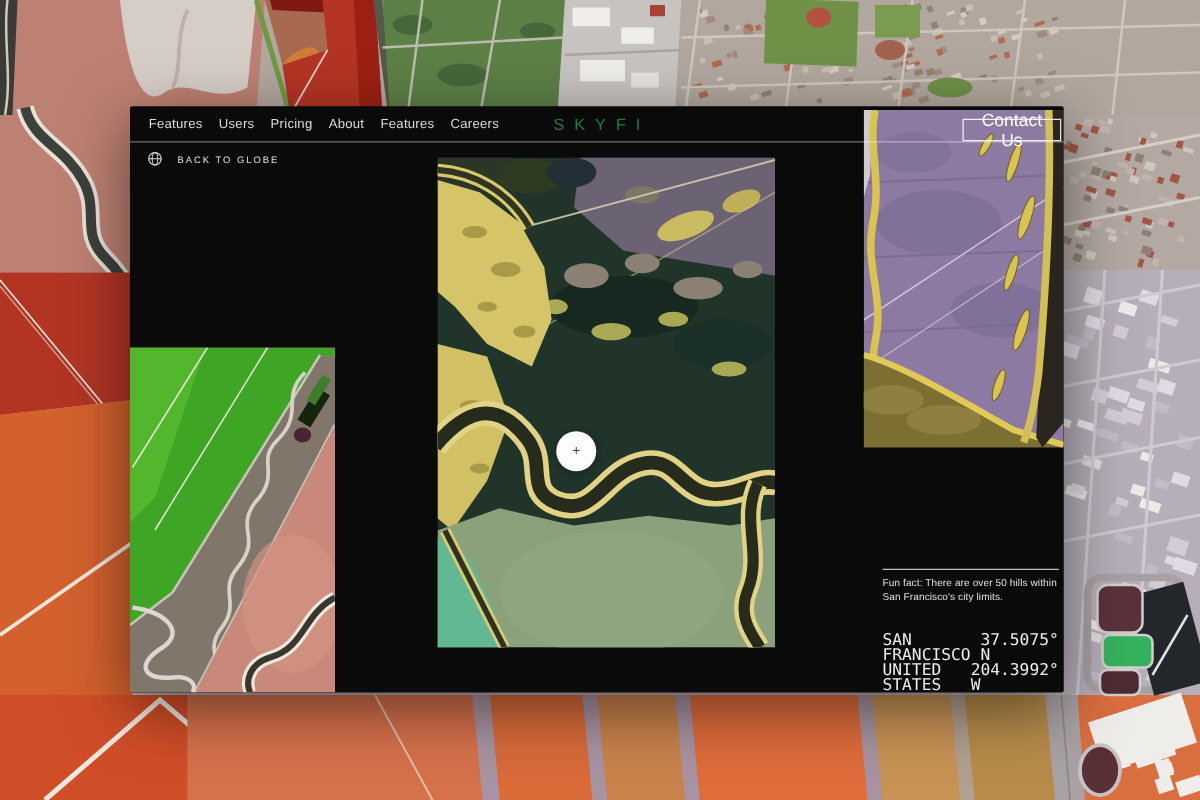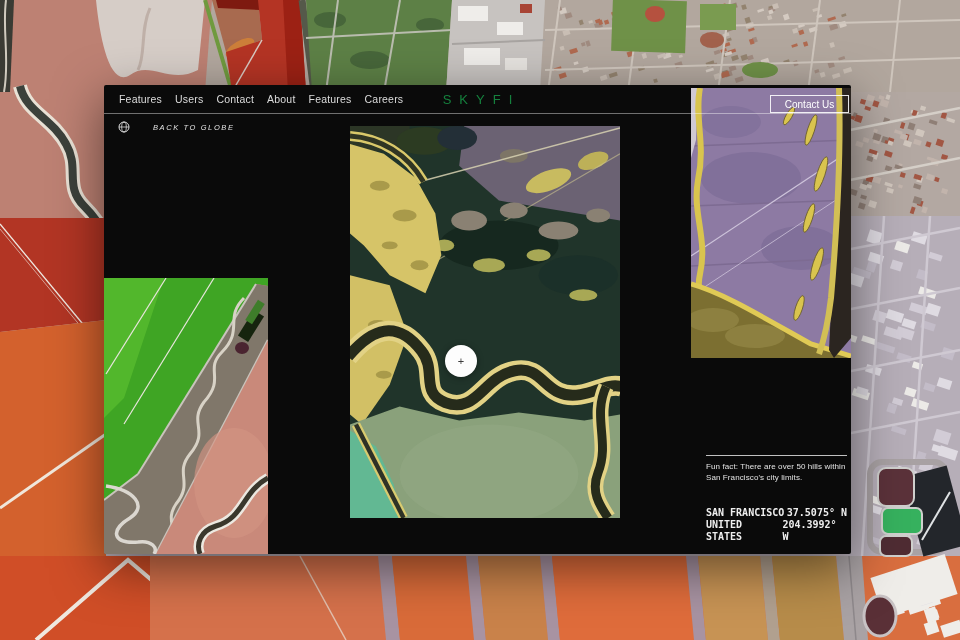--- a/index.html
+++ b/index.html
@@ -33,25 +33,25 @@
     text-indent:8px;pointer-events:none;
   }
   .nav-sep{
     position:absolute;left:0;top:28px;width:100%;height:1px;
     background:rgba(255,255,255,.42);z-index:5;
   }
   .contact-btn{
     position:absolute;left:666px;top:10px;width:79px;height:18px;z-index:6;
     border:1px solid rgba(255,255,255,.88);box-sizing:border-box;
     display:flex;align-items:center;justify-content:center;
-    color:#ffffff;font-size:10px;background:transparent;cursor:pointer;
+    color:#ffffff;font-size:14px;background:transparent;cursor:pointer;
   }
   .back-link{
     position:absolute;left:14px;top:36px;z-index:4;
-    display:flex;align-items:center;gap:23px;cursor:pointer;font-style:italic;
+    display:flex;align-items:center;gap:12px;cursor:pointer;
   }
   .back-link svg{display:block;}
   .back-label{color:#e2e2e2;font-size:7.5px;letter-spacing:1.6px;}
 
   .tile{position:absolute;display:block;z-index:1;}
   .tile-left{left:0;top:193px;width:164px;height:276px;}
   .tile-center{left:246px;top:41px;width:270px;height:392px;}
   .tile-right{left:587px;top:3px;width:160px;height:270px;}
 
   .map-cursor{
@@ -64,21 +64,21 @@
     position:absolute;left:602px;top:370px;width:141px;z-index:4;
   }
   .footer-divider{width:100%;height:1px;background:rgba(255,255,255,.75);}
   .fun-fact{
     margin-top:6px;color:#e3e3e3;font-size:8px;line-height:10.5px;letter-spacing:.1px;
   }
   .coords{margin-top:24px;}
   .coord-row{
     display:flex;justify-content:space-between;
     font-family:"DejaVu Sans Mono", monospace;
-    color:#eeeeee;font-size:10px;line-height:12px;font-weight:bold;
+    color:#eeeeee;font-size:13px;line-height:12px;
   }
 </style>
 </head>
 <body>
 
 <svg class="bg-svg" viewBox="0 0 960 640" preserveAspectRatio="none">
 
   <rect x="0" y="0" width="960" height="92" fill="#b2a79e"></rect>
 
   <polygon points="0,0 212,0 205,92 0,92" fill="#bd8173"></polygon>
@@ -522,21 +522,21 @@
     <polygon points="164,62 164,276 52,276" fill="#c9897a"></polygon>
     <ellipse cx="130" cy="205" rx="40" ry="55" fill="#d29483" opacity=".65"></ellipse>
     <path d="M164,200 C138,214 140,240 112,248 C96,253 92,266 96,276" stroke="#ece8e0" stroke-width="10" fill="none"></path>
     <path d="M164,200 C138,214 140,240 112,248 C96,253 92,266 96,276" stroke="#3a372c" stroke-width="5" fill="none"></path>
     <path d="M2,208 C30,212 44,228 26,240 C6,252 8,266 34,264 C48,262 54,270 50,276" stroke="#dbd7d0" stroke-width="3.5" fill="none"></path>
   </svg>
 
   <nav class="nav">
     <span class="nav-item">Features</span>
     <span class="nav-item">Users</span>
-    <span class="nav-item">Contact</span>
+    <span class="nav-item">Pricing</span>
     <span class="nav-item">About</span>
     <span class="nav-item">Features</span>
     <span class="nav-item">Careers</span>
   </nav>
   <div class="logo">SKYFI</div>
   <div class="nav-sep"></div>
   <button class="contact-btn">Contact Us</button>
 
   <div class="back-link">
     <svg width="12" height="12" viewBox="0 0 12 12">

